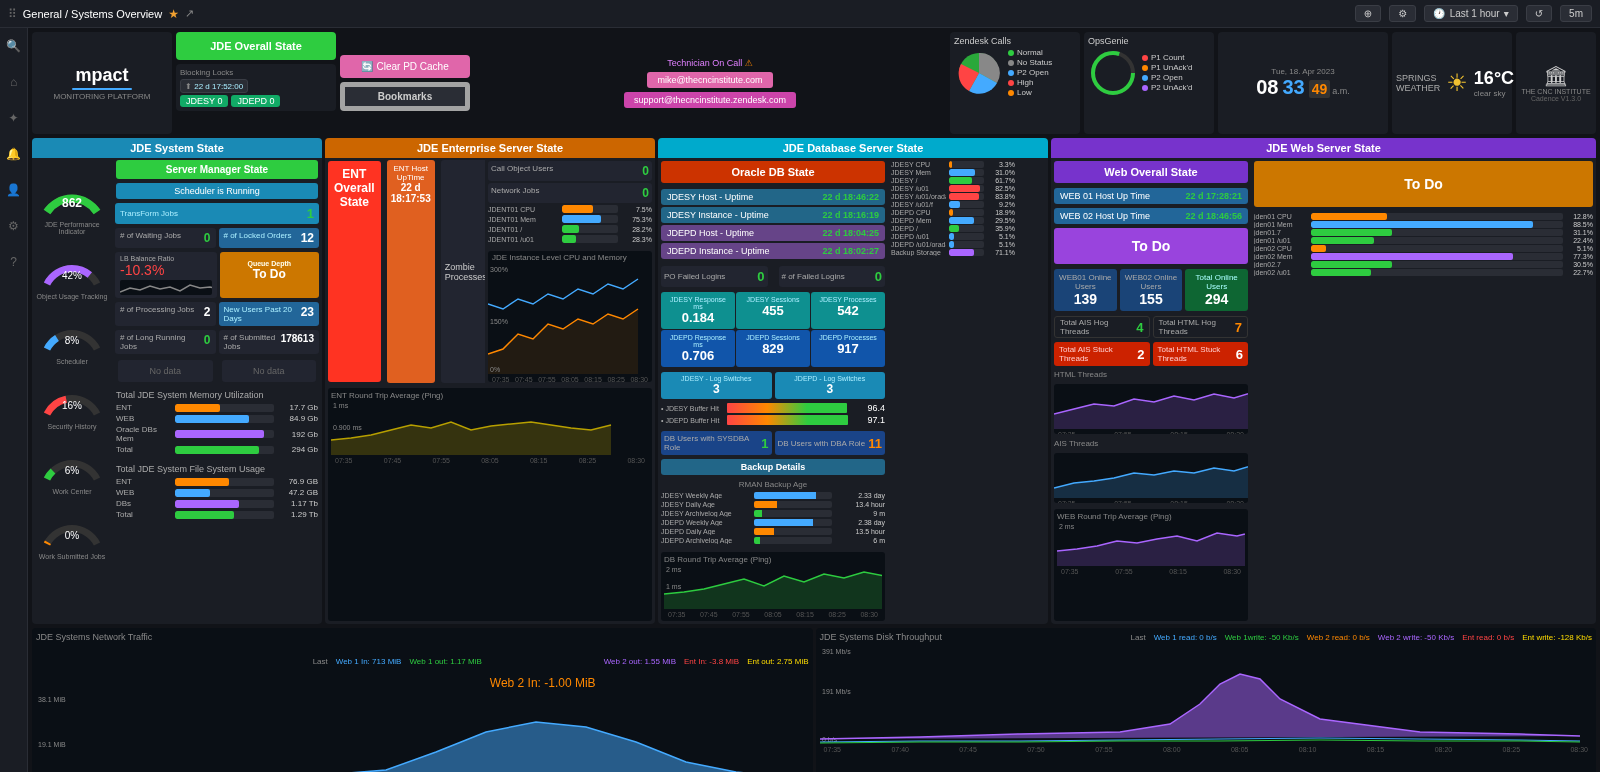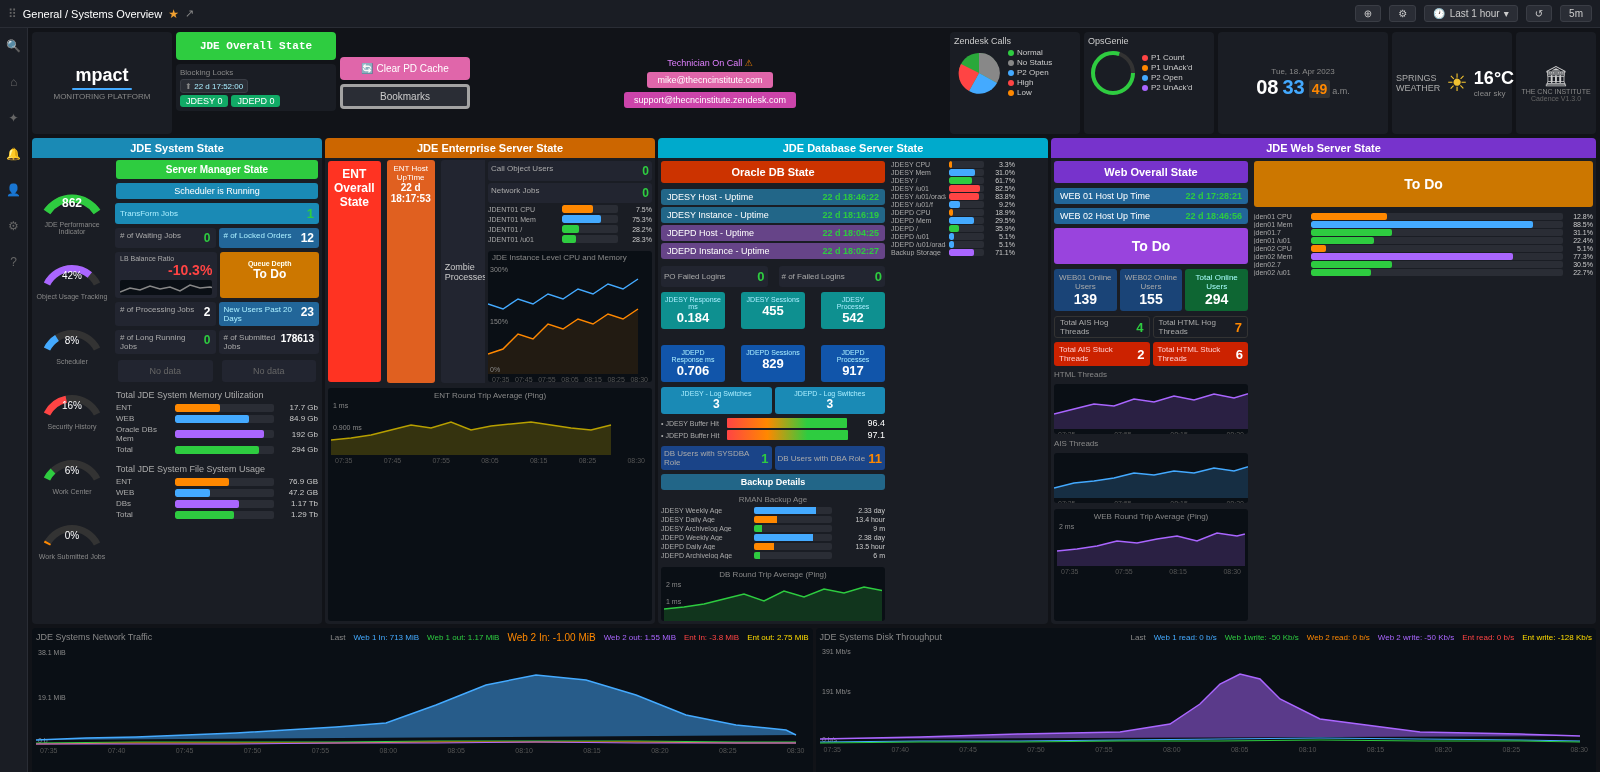--- a/index.html
+++ b/index.html
@@ -106,21 +106,20 @@
       display: flex; flex-direction: column; gap: 4px;
     }
     .jde-overall-btn {
       background: #2ecc40;
       color: #fff;
       font-weight: bold;
       border-radius: 4px;
       padding: 8px 4px;
       text-align: center;
       font-size: 11px;
-      font-family: Liberation Mono, monospace;
     }
     .blocking-section {
       background: #1a1d24;
       border-radius: 4px;
       padding: 4px;
       font-size: 9px;
     }
     .uptime-row {
       display: flex; gap: 4px; align-items: center;
     }
@@ -143,27 +142,28 @@
       background: #e066aa;
       color: #fff;
       border-radius: 4px;
       padding: 6px 4px;
       text-align: center;
       font-size: 10px;
       cursor: pointer;
     }
     .bookmarks-btn {
       background: #2a2d35;
-      border: 3px solid #a3a3a3;
+      border: 5px solid #a3a3a3;
       color: #ccc;
       border-radius: 4px;
       padding: 4px;
       text-align: center;
       font-size: 10px;
       cursor: pointer;
+      font-weight: bold;
     }
 
     .technician-section {
       flex: 1;
       display: flex; flex-direction: column; gap: 4px; justify-content: center; align-items: center;
     }
     .tech-title { color: #e080ff; font-size: 9px; }
     .tech-email-btn {
       background: #e066aa;
       border-radius: 3px;
@@ -345,21 +345,21 @@
       background: #226688;
       color: #fff;
       border-radius: 3px;
       padding: 3px 6px;
       margin-bottom: 2px;
       display: flex; justify-content: space-between;
       font-size: 9px;
     }
     .db-host-row.purple { background: #664488; }
     .db-stat-grid {
-      display: grid; grid-template-columns: repeat(3,1fr); gap: 16px; padding: 3px;
+      display: grid; grid-template-columns: repeat(3,1fr); gap: 1px; padding: 3px;
     }
     .db-stat-box {
       background: #0e9090;
       border-radius: 3px; padding: 4px; text-align: center;
     }
     .db-stat-box.blue { background: #1155aa; }
     .db-stat-label { font-size: 7px; color: #aef; }
     .db-stat-value { font-size: 13px; font-weight: bold; color: #fff; }
 
     
@@ -418,21 +418,21 @@
     .network-chart {
       flex: 1; background: #0a0f15; border-radius: 4px; padding: 4px; position: relative; overflow: hidden;
     }
     .chart-title-bar { font-size: 9px; color: #888; margin-bottom: 2px; display: flex; justify-content: space-between; }
     .disk-chart {
       flex: 1; background: #0a0f15; border-radius: 4px; padding: 4px; position: relative; overflow: hidden;
     }
     .ping-chart {
       flex: 1; background: #0a0f15; border-radius: 3px; padding: 3px; overflow: hidden; position: relative;
     }
-    .ping-title { font-size: 8px; color: #888; text-align: center; }
+    .ping-title { font-size: 8px; color: #888; }
     .backup-bar-row { display: flex; align-items: center; gap: 3px; margin-bottom: 2px; }
     .backup-bar-label { font-size: 7px; color: #aaa; width: 90px; white-space: nowrap; overflow: hidden; }
     .backup-bar-track { flex: 1; height: 7px; background: #2a2d35; border-radius: 2px; overflow: hidden; }
     .backup-bar-fill { height: 100%; }
     .backup-bar-val { font-size: 7px; color: #ccc; width: 50px; text-align: right; white-space: nowrap; }
 
     
     .threads-chart { background: #0a0f15; height: 50px; border-radius: 3px; margin: 3px; overflow: hidden; position: relative; }
 
     .log-switches-row { display: flex; gap: 3px; padding: 2px 3px; }
@@ -764,21 +764,21 @@
             </div>
             <div style="flex:1;background:#226699;border-radius:3px;padding:3px 5px;display:flex;justify-content:space-between;">
               <span style="font-size:8px;color:#aef;"># of Locked Orders</span>
               <span style="font-size:12px;font-weight:bold;color:#fff;">12</span>
             </div>
           </div>
 
           <div style="display:flex;gap:3px;padding:2px 3px;">
             <div style="flex:1;background:#222530;border-radius:3px;padding:3px 5px;">
               <div style="font-size:7px;color:#aaa;">LB Balance Ratio</div>
-              <div style="font-size:14px;font-weight:bold;color:#f44;margin-left:48px;">-10.3%</div>
+              <div style="font-size:14px;font-weight:normal;color:#f44;">-10.3%</div>
               <div style="height:15px;background:#0a0f15;border-radius:2px;margin-top:2px;overflow:hidden;">
                 <svg width="100%" height="15">
                     <polyline points="0,12 10,8 20,10 30,6 40,9 50,7 60,11 70,5 80,8 90,7 100,9" fill="none" stroke="#888" stroke-width="1.5"></polyline>
                   </svg>
               </div>
             </div>
             <div class="todo-small">
               <div style="font-size:7px;color:#ffe;">Queue Depth</div>
               <div>To Do</div>
             </div>
@@ -1458,21 +1458,21 @@
 
   <div class="bottom-section">
 
     <div class="network-chart">
       <div class="chart-title-bar">
         <span>JDE Systems Network Traffic</span>
         <div style="display:flex;gap:8px;align-items:center;">
           <span style="color:#888;font-size:8px;">Last</span>
           <span style="color:#4af;font-size:8px;">Web 1 In: <span>713 MiB</span></span>
           <span style="color:#2ecc40;font-size:8px;">Web 1 out: <span>1.17 MiB</span></span>
-          <span style="color:#f80;font-size:10px;">Web 2 In: <span>-1.00 MiB</span></span>
+          <span style="color:#f80;font-size:12px;margin-top:44px;">Web 2 In: <span>-1.00 MiB</span></span>
           <span style="color:#aa66ff;font-size:8px;">Web 2 out: <span>1.55 MiB</span></span>
           <span style="color:#f44;font-size:8px;">Ent In: <span>-3.8 MiB</span></span>
           <span style="color:#ffdd00;font-size:8px;">Ent out: <span>2.75 MiB</span></span>
         </div>
       </div>
       <svg width="100%" height="100">
         <text x="2" y="10" fill="#888" font-size="7">38.1 MiB</text>
         <text x="2" y="55" fill="#888" font-size="7">19.1 MiB</text>
         <text x="2" y="98" fill="#888" font-size="7">0 b</text>
 

